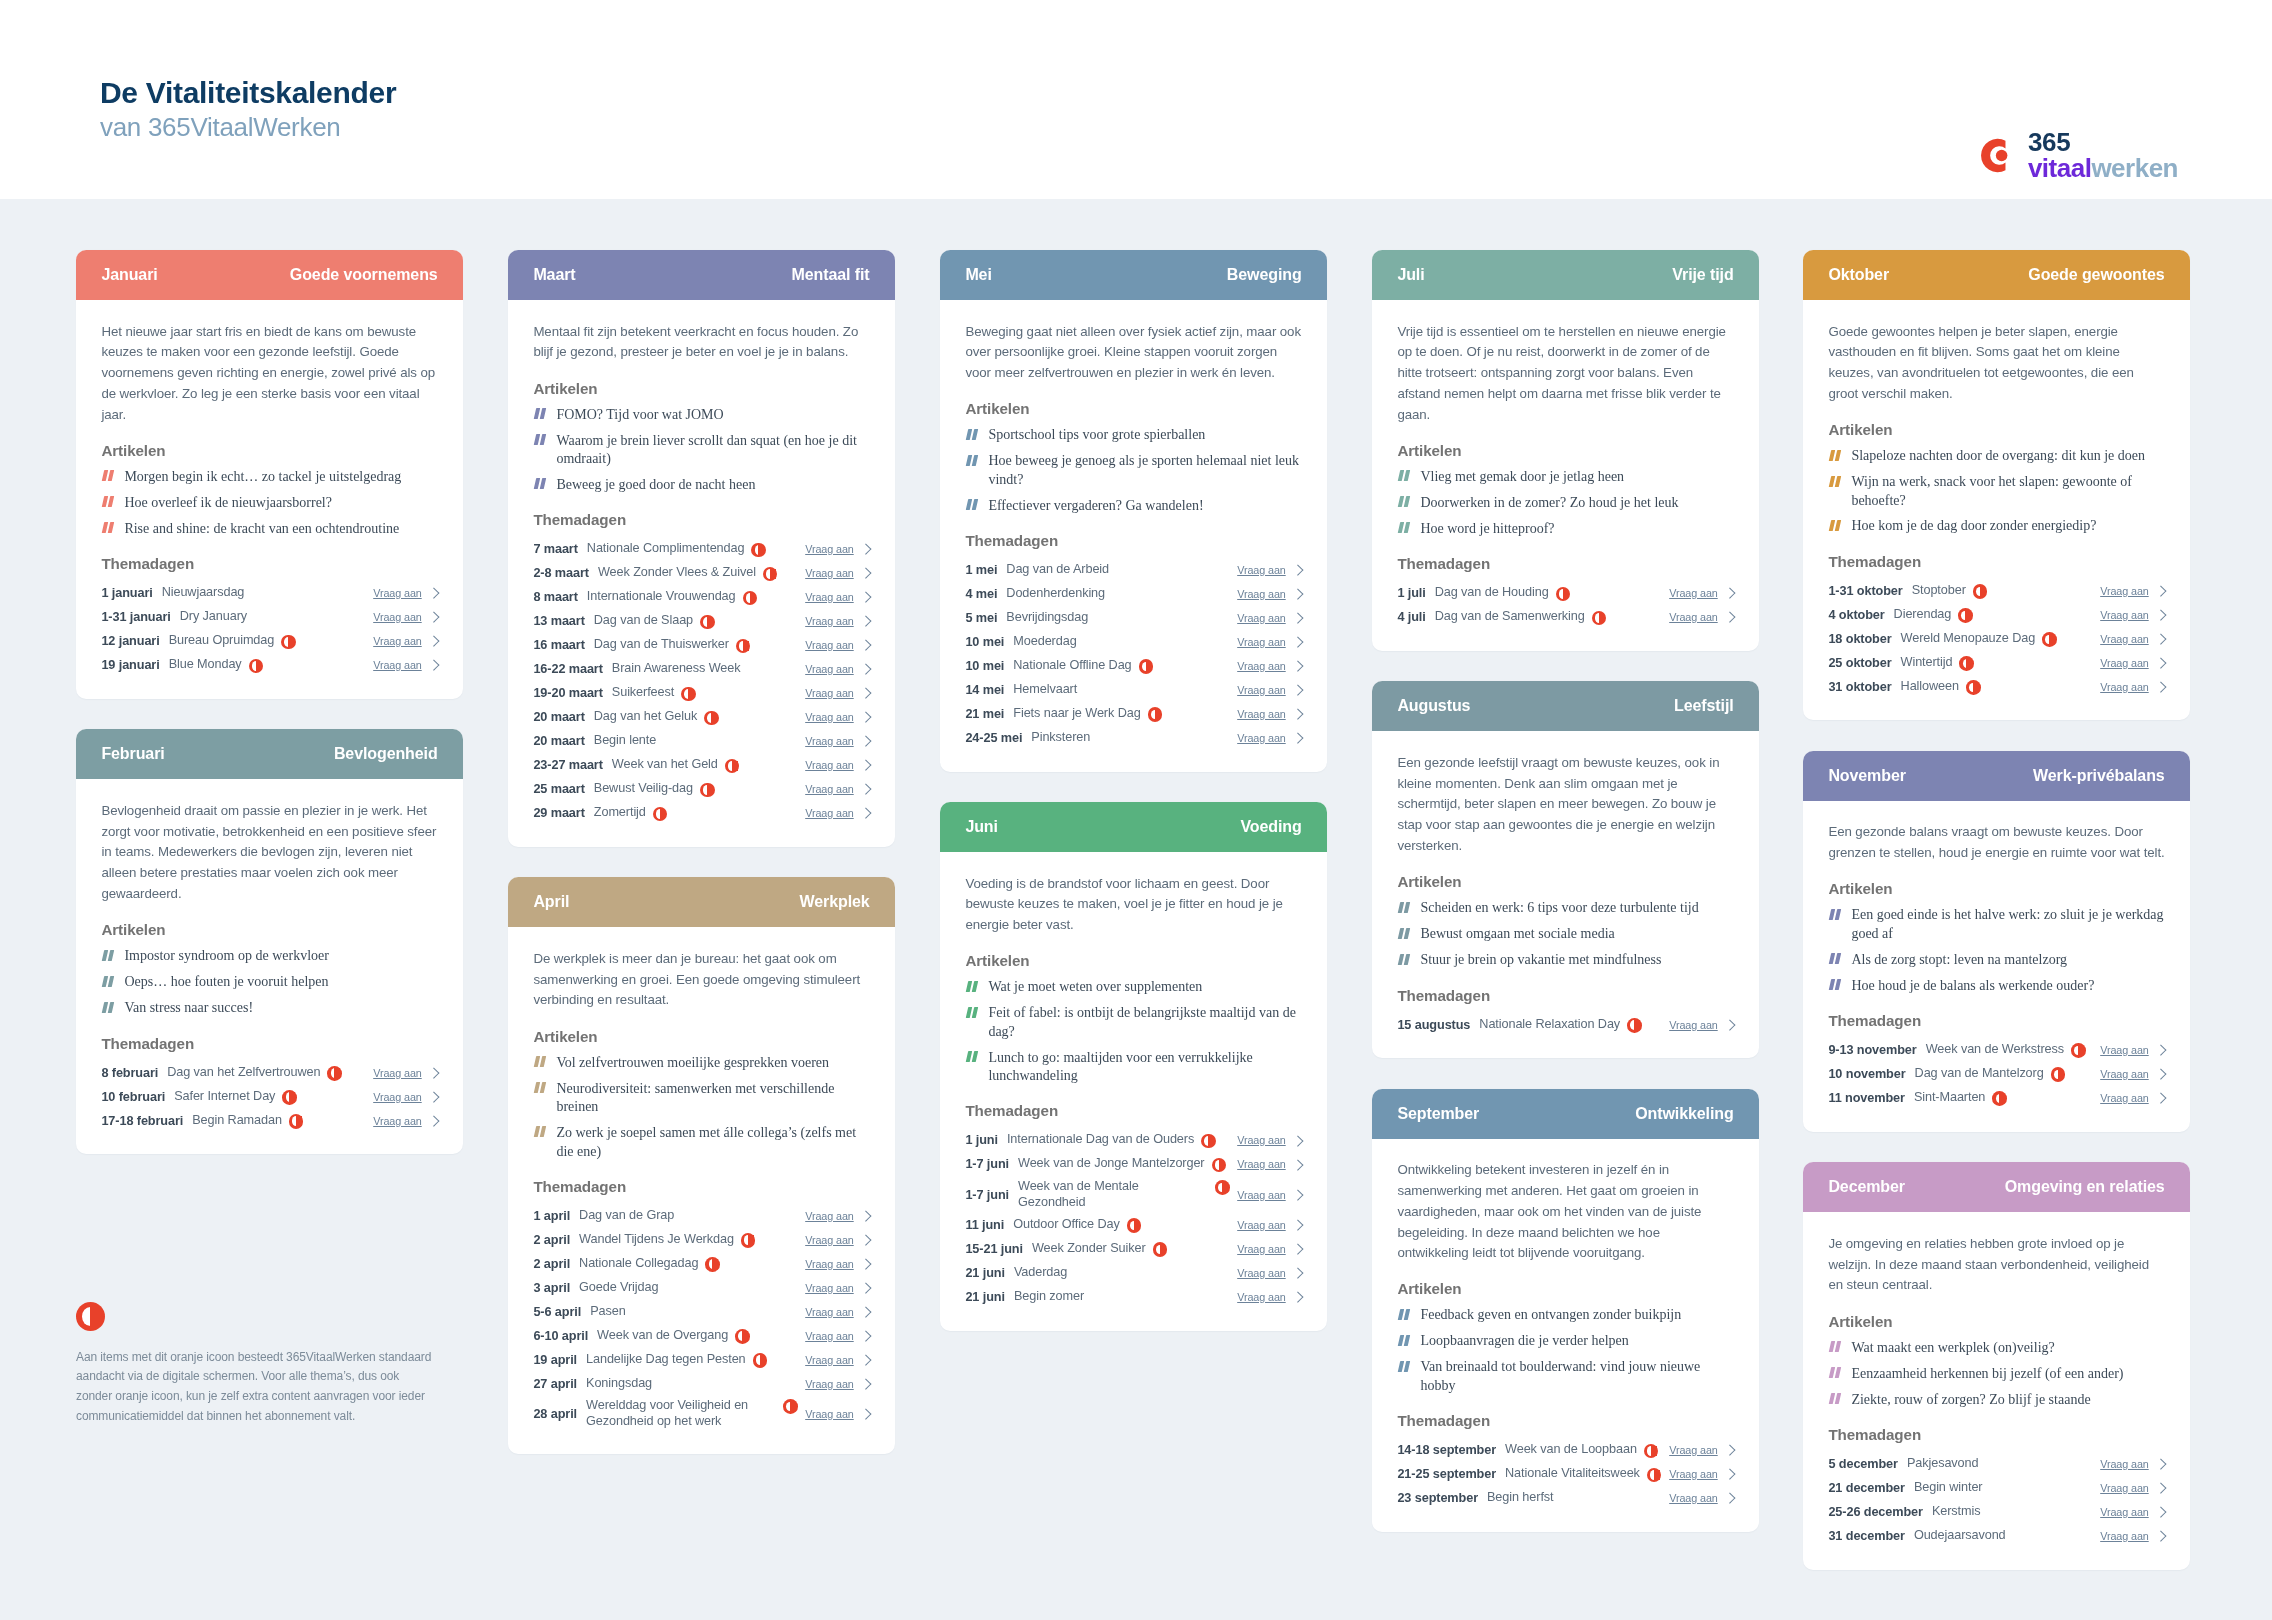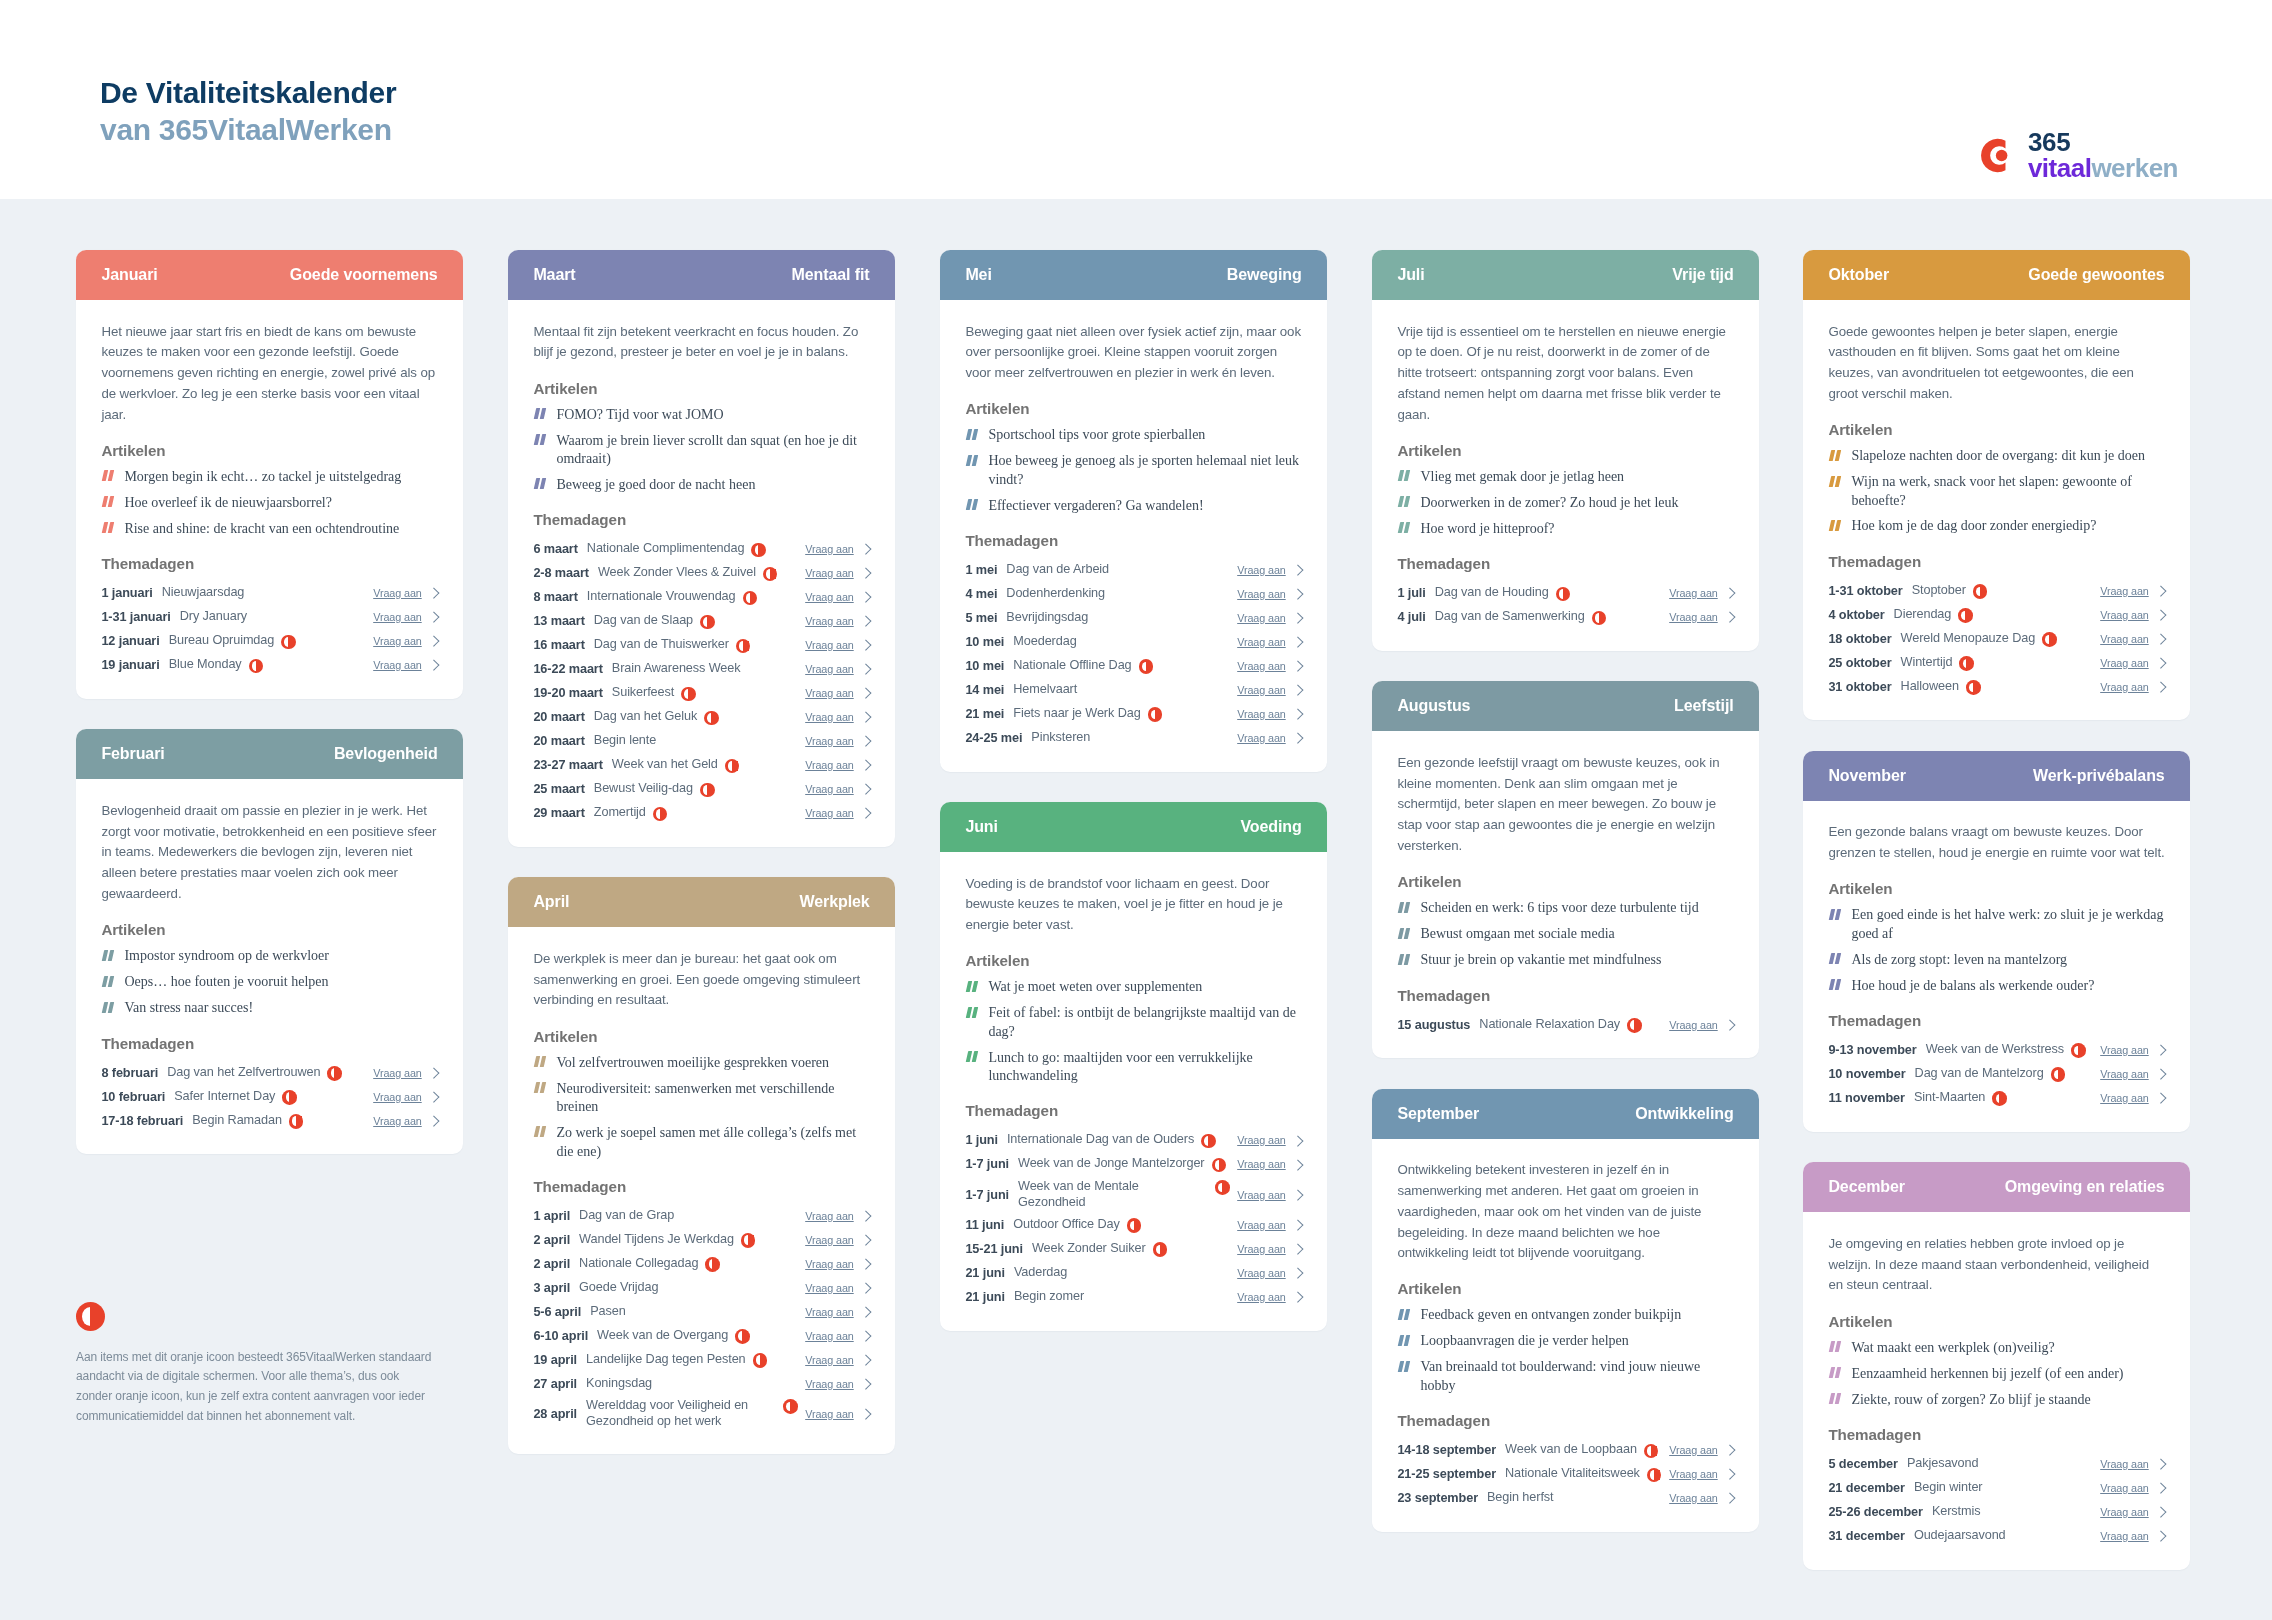--- a/index.html
+++ b/index.html
@@ -8,21 +8,21 @@
     background:#ffffff;
     font-family:"Liberation Sans", sans-serif;
     -webkit-font-smoothing:antialiased;
   }
   .page { position:relative; width:2273px; height:1620px; overflow:hidden; background:#ffffff; }
 
   
   .topbar { position:absolute; left:0; top:0; width:2273px; height:199px; background:#ffffff; }
   .title-block { position:absolute; left:100px; top:75px; }
   .title-line1 { font-size:30px; font-weight:bold; color:#0E3C63; letter-spacing:-0.3px; line-height:1.22; }
-  .title-line2 { font-size:30px; font-weight:bold; color:#7FA1BC; letter-spacing:-0.3px; line-height:1.22; }
+  .title-line2 { font-size:26px; font-weight:normal; color:#7FA1BC; letter-spacing:-0.3px; line-height:1.22; }
 
   .logo { position:absolute; right:95px; top:88px; display:flex; align-items:center; gap:11.4px;margin-top:41px; }
   .logo-mark { width:41px; height:41px; position:relative; flex:0 0 auto; }
   .logo-text { line-height:1.0; }
   .logo-365 { font-size:26px; font-weight:bold; color:#16395C; letter-spacing:-0.3px; }
   .logo-vw { font-size:26px; font-weight:bold; letter-spacing:-0.5px; }
   .logo-vw .a { color:#6d28d9; }
   .logo-vw .b { color:#8FAFC7; }
 
   
@@ -337,21 +337,21 @@
                 <span class="art-mark">
                   <i class="i1" style="background: rgb(125, 132, 178);"></i>
                   <i class="i2" style="background: rgb(125, 132, 178);"></i>
                 </span>
                 <span class="art-txt">Beweeg je goed door de nacht heen</span>
               </li>
             </ul>
             <div class="sec-title">Themadagen</div>
             <div class="days">
               <div class="day-row">
-                <span class="day-date">6 maart</span>
+                <span class="day-date">7 maart</span>
                 <span class="day-name">
                   <span class="nm">Nationale Complimentendag</span>
                   <span class="oi">
                     <em></em>
                   </span>
                 </span>
                 <span class="cta">
                   <span class="cta-txt">Vraag aan</span>
                   <span class="chev"></span>
                 </span>

